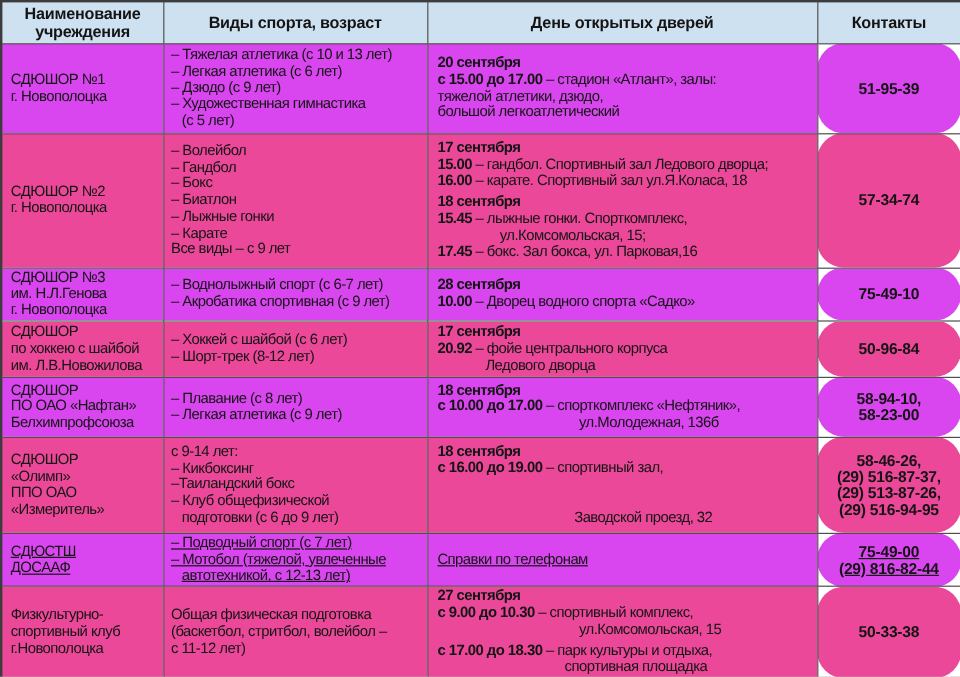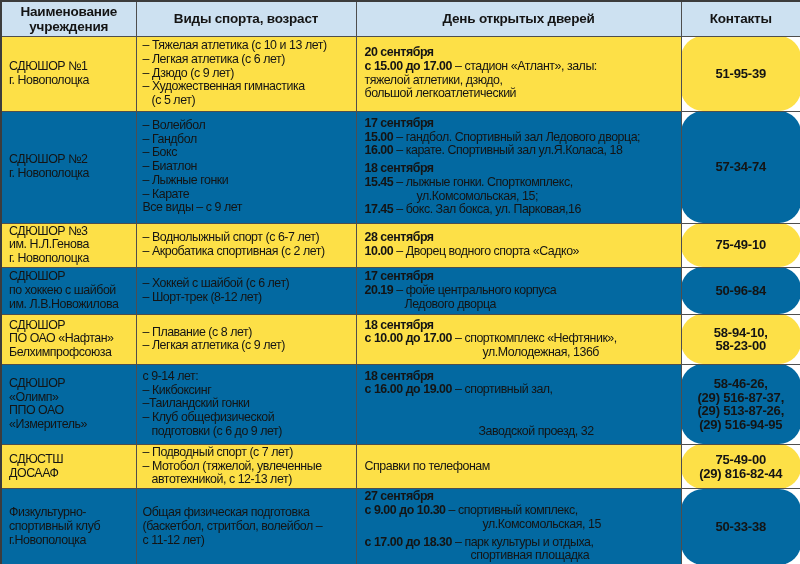--- a/index.html
+++ b/index.html
@@ -38,22 +38,22 @@
     text-align: center;
     letter-spacing: -0.2px;
     padding: 1px 4px;
   }
   td {
     font-size: 12.4px;
     line-height: 13.8px;
     letter-spacing: -0.45px;
     padding: 1px 6px;
   }
-  tr.cream td { background: #fde047; }
-  tr.mint  td { background: #0369a1; }
+  tr.cream td { background: #d946ef; }
+  tr.mint  td { background: #ec4899; }
   .ln { white-space: nowrap; }
   .c-inst  { padding-left: 7px; }
   .c-sport { padding-left: 6px; }
   .c-day   { padding-left: 8px; }
   .c-contact {
     text-align: center;
     font-weight: bold;
     font-size: 13px;
     letter-spacing: -0.2px;
     border-radius: 22px;
@@ -131,21 +131,21 @@
           </td>
         </tr>
         <tr class="cream" style="height: 44px;">
           <td class="c-inst">
             <div class="ln">СДЮШОР №3</div>
             <div class="ln">им. Н.Л.Генова</div>
             <div class="ln">г. Новополоцка</div>
           </td>
           <td class="c-sport">
             <div class="ln">– Воднолыжный спорт (с 6-7 лет)</div>
-            <div class="ln">– Акробатика спортивная (с 2 лет)</div>
+            <div class="ln">– Акробатика спортивная (с 9 лет)</div>
           </td>
           <td class="c-day">
             <div class="ln"><span class="b">28 сентября</span></div>
             <div class="ln"><span class="b">10.00</span><span> – Дворец водного спорта «Садко»</span></div>
           </td>
           <td class="c-contact">
             <div class="ln">75-49-10</div>
           </td>
         </tr>
         <tr class="mint" style="height: 47px;">
@@ -153,21 +153,21 @@
             <div class="ln">СДЮШОР</div>
             <div class="ln">по хоккею с шайбой</div>
             <div class="ln">им. Л.В.Новожилова</div>
           </td>
           <td class="c-sport">
             <div class="ln">– Хоккей с шайбой (с 6 лет)</div>
             <div class="ln">– Шорт-трек (8-12 лет)</div>
           </td>
           <td class="c-day">
             <div class="ln"><span class="b">17 сентября</span></div>
-            <div class="ln"><span class="b">20.19</span><span> – фойе центрального корпуса</span></div>
+            <div class="ln"><span class="b">20.92</span><span> – фойе центрального корпуса</span></div>
             <div class="ln" style="padding-left: 40px;"><span>Ледового дворца</span></div>
           </td>
           <td class="c-contact">
             <div class="ln">50-96-84</div>
           </td>
         </tr>
         <tr class="cream" style="height: 50px;">
           <td class="c-inst">
             <div class="ln">СДЮШОР</div>
             <div class="ln">ПО ОАО «Нафтан»</div>
@@ -190,37 +190,37 @@
         <tr class="mint" style="height: 80px;">
           <td class="c-inst">
             <div class="ln">СДЮШОР</div>
             <div class="ln">«Олимп»</div>
             <div class="ln">ППО ОАО</div>
             <div class="ln">«Измеритель»</div>
           </td>
           <td class="c-sport">
             <div class="ln">с 9-14 лет:</div>
             <div class="ln">– Кикбоксинг</div>
-            <div class="ln">–Таиландский гонки</div>
+            <div class="ln">–Таиландский бокс</div>
             <div class="ln">– Клуб общефизической</div>
             <div class="ln" style="padding-left: 9px;">подготовки (с 6 до 9 лет)</div>
           </td>
           <td class="c-day">
             <div class="ln"><span class="b">18 сентября</span></div>
             <div class="ln"><span class="b">с 16.00 до 19.00</span><span> – спортивный зал,</span></div>
             <div class="ln" style="padding-left: 114px; margin-top: 28px;"><span>Заводской проезд, 32</span></div>
           </td>
           <td class="c-contact">
             <div class="ln">58-46-26,</div>
             <div class="ln">(29) 516-87-37,</div>
             <div class="ln">(29) 513-87-26,</div>
             <div class="ln">(29) 516-94-95</div>
           </td>
         </tr>
-        <tr class="cream" style="height: 29px;">
+        <tr class="cream" style="height: 29px; text-decoration: underline;">
           <td class="c-inst">
             <div class="ln">СДЮСТШ</div>
             <div class="ln">ДОСААФ</div>
           </td>
           <td class="c-sport">
             <div class="ln">– Подводный спорт (с 7 лет)</div>
             <div class="ln">– Мотобол (тяжелой, увлеченные</div>
             <div class="ln" style="padding-left: 9px;">автотехникой, с 12-13 лет)</div>
           </td>
           <td class="c-day">

